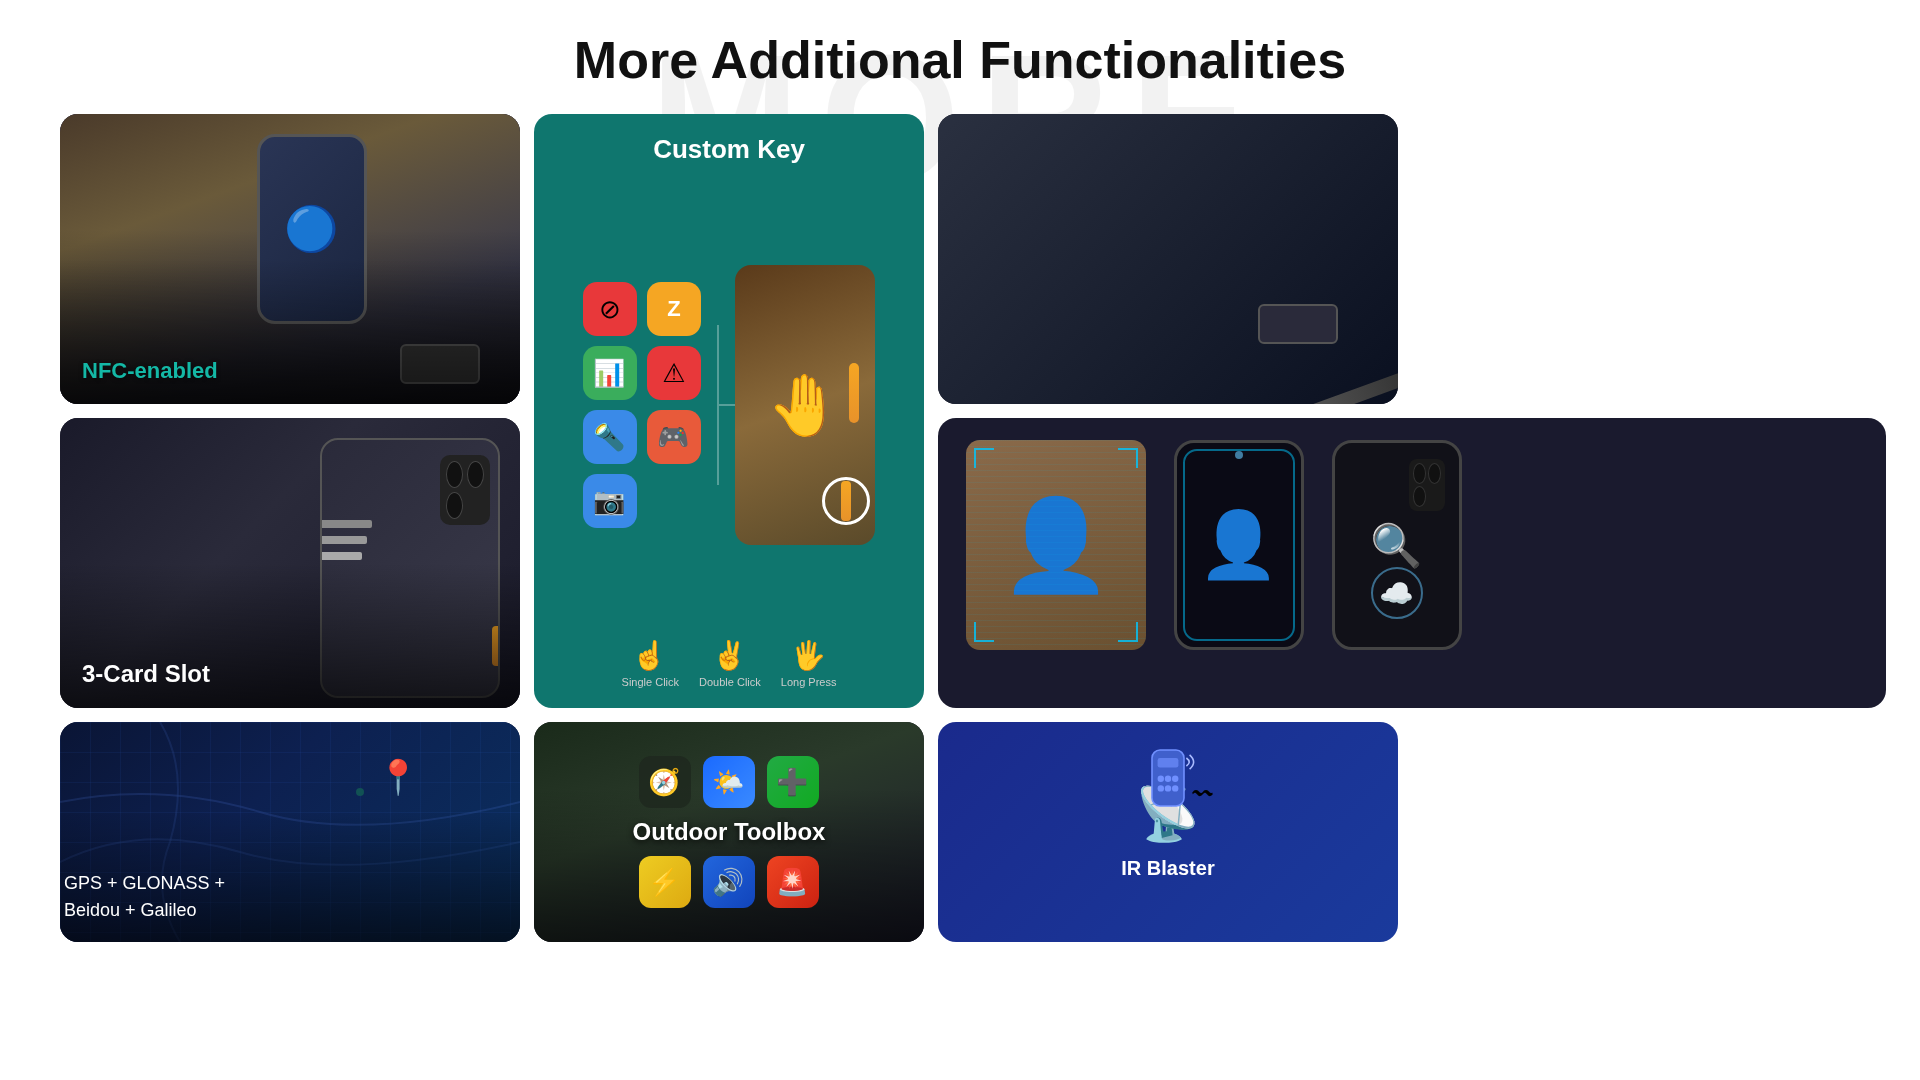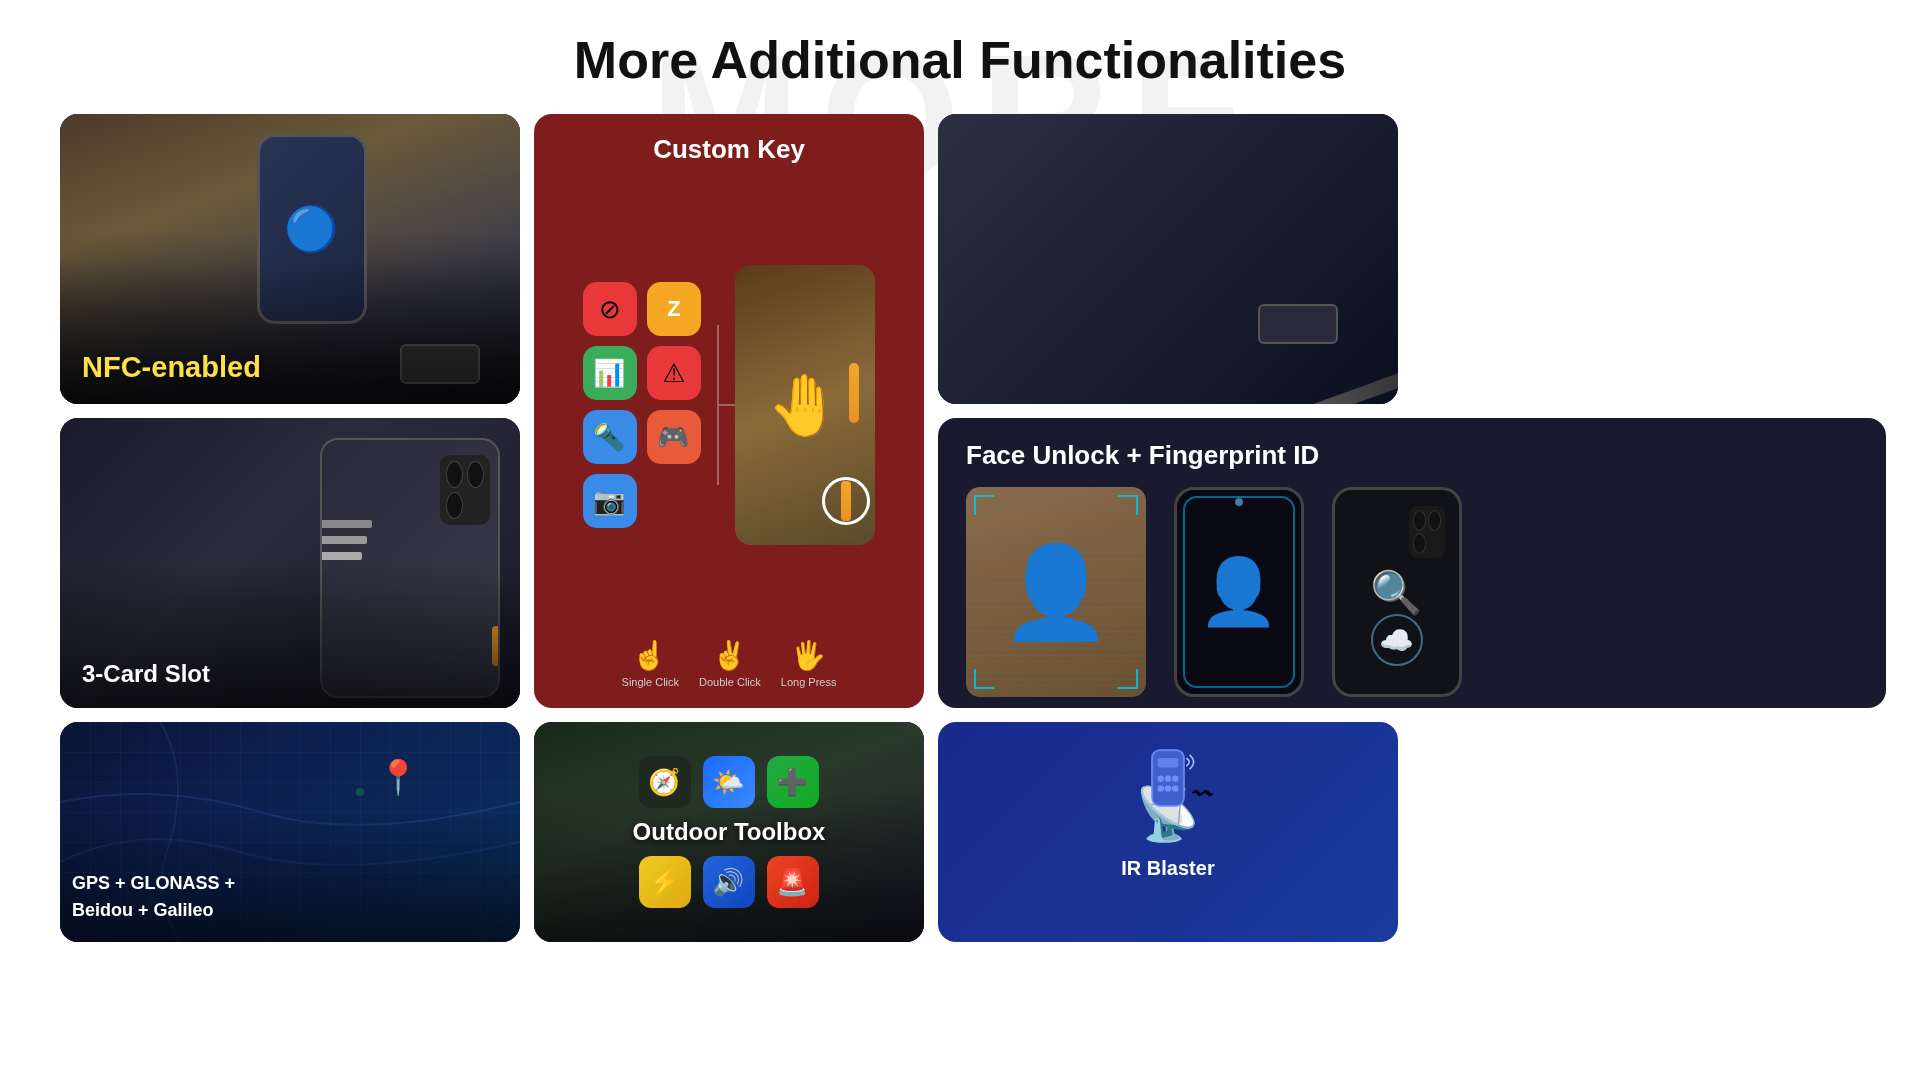--- a/index.html
+++ b/index.html
@@ -60,31 +60,31 @@
     .card-nfc {
       grid-column: 1;
       grid-row: 1;
       background: #2a2a3a;
     }
 
     
     .card-custom-key {
       grid-column: 2;
       grid-row: 1 / 3;
-      background: #7f1d1d;
+      background: #0f766e;
       align-items: flex-start;
       flex-direction: column;
     }
 
     .card-label {
       position: absolute;
       bottom: 20px;
       left: 22px;
-      color: #fde047;
-      font-size: 29px;
+      color: #14b8a6;
+      font-size: 22px;
       font-weight: 700;
       text-shadow: 0 1px 4px rgba(0,0,0,0.5);
       z-index: 2;
     }
 
     
     .nfc-photo {
       background: linear-gradient(135deg, #3a3a5c 0%, #2a2a4a 40%, #1a1a2e 100%);
       position: absolute;
       inset: 0;
@@ -276,21 +276,20 @@
           <div style="position:absolute;top:112px;left:-10px;width:50px;height:8px;background:#aaa;border-radius:2px;"></div>
         </div>
       </div>
       <div style="position:absolute;bottom:0;left:0;right:0;height:50%;background:linear-gradient(to top,rgba(0,0,0,0.7),transparent);"></div>
     </div>
     <span class="slot-label">3-Card Slot</span>
   </div>
 
   <div class="card" style="grid-column:3/6; grid-row:2; background:#1a1a2e; border-radius:18px; overflow:hidden;">
     <div style="position:absolute;inset:0;padding:22px 28px;">
-      <div style="color:#fff;font-size:26px;font-weight:700;margin-bottom:16px;">Face Unlock + Fingerprint ID</div>
       <div style="display:flex;gap:28px;align-items:center;">
 
         <div style="width:180px;height:210px;background:linear-gradient(160deg,#8a6a4a,#6a5030);border-radius:14px;display:flex;align-items:center;justify-content:center;font-size:90px;position:relative;overflow:hidden;">
           👤
           <div style="position:absolute;inset:0;background:repeating-linear-gradient(0deg,transparent,transparent 5px,rgba(0,200,255,0.07) 5px,rgba(0,200,255,0.07) 6px);"></div>
           
           <div style="position:absolute;top:8px;left:8px;width:20px;height:20px;border-top:2px solid rgba(0,200,255,0.8);border-left:2px solid rgba(0,200,255,0.8);"></div>
           <div style="position:absolute;top:8px;right:8px;width:20px;height:20px;border-top:2px solid rgba(0,200,255,0.8);border-right:2px solid rgba(0,200,255,0.8);"></div>
           <div style="position:absolute;bottom:8px;left:8px;width:20px;height:20px;border-bottom:2px solid rgba(0,200,255,0.8);border-left:2px solid rgba(0,200,255,0.8);"></div>
           <div style="position:absolute;bottom:8px;right:8px;width:20px;height:20px;border-bottom:2px solid rgba(0,200,255,0.8);border-right:2px solid rgba(0,200,255,0.8);"></div>
@@ -335,21 +334,21 @@
           <rect width="100%" height="100%" fill="url(#grid)"></rect>
 
           <path d="M0,80 Q100,60 200,90 Q300,120 460,80" stroke="#6090ff" stroke-width="2" fill="none" opacity="0.5"></path>
           <path d="M0,140 Q80,100 180,130 Q280,160 460,120" stroke="#6090ff" stroke-width="2" fill="none" opacity="0.4"></path>
           <path d="M100,0 Q130,50 110,120 Q90,170 120,220" stroke="#6090ff" stroke-width="2" fill="none" opacity="0.4"></path>
           <circle cx="300" cy="70" r="4" fill="#22cc55" opacity="0.9"></circle>
         </svg>
       </div>
       <div style="position:absolute;bottom:0;left:0;right:0;height:60%;background:linear-gradient(to top,rgba(0,0,0,0.65),transparent);"></div>
     </div>
-    <div style="position:absolute;bottom:18px;left:12px;color:#fff;font-size:18px;font-weight:700;line-height:1.5;z-index:2;">
+    <div style="position:absolute;bottom:18px;left:4px;color:#fff;font-size:18px;font-weight:400;line-height:1.5;z-index:2;">
       <span>GPS + GLONASS +<br>Beidou + Galileo</span>
     </div>
 
     <div style="position:absolute;top:35px;right:100px;font-size:34px;z-index:2;">📍</div>
   </div>
 
   <div class="card" style="grid-column:2; grid-row:3; background:#1a1a2a; border-radius:18px; overflow:hidden;">
     <div style="position:absolute;inset:0;">
       <div style="position:absolute;inset:0;background:linear-gradient(160deg,#1a2a1a 0%,#2a3a2a 40%,#1a1a2a 100%);"></div>
       <div style="position:absolute;bottom:0;left:0;right:0;height:70%;background:linear-gradient(to top,rgba(0,0,0,0.6),transparent);"></div>

